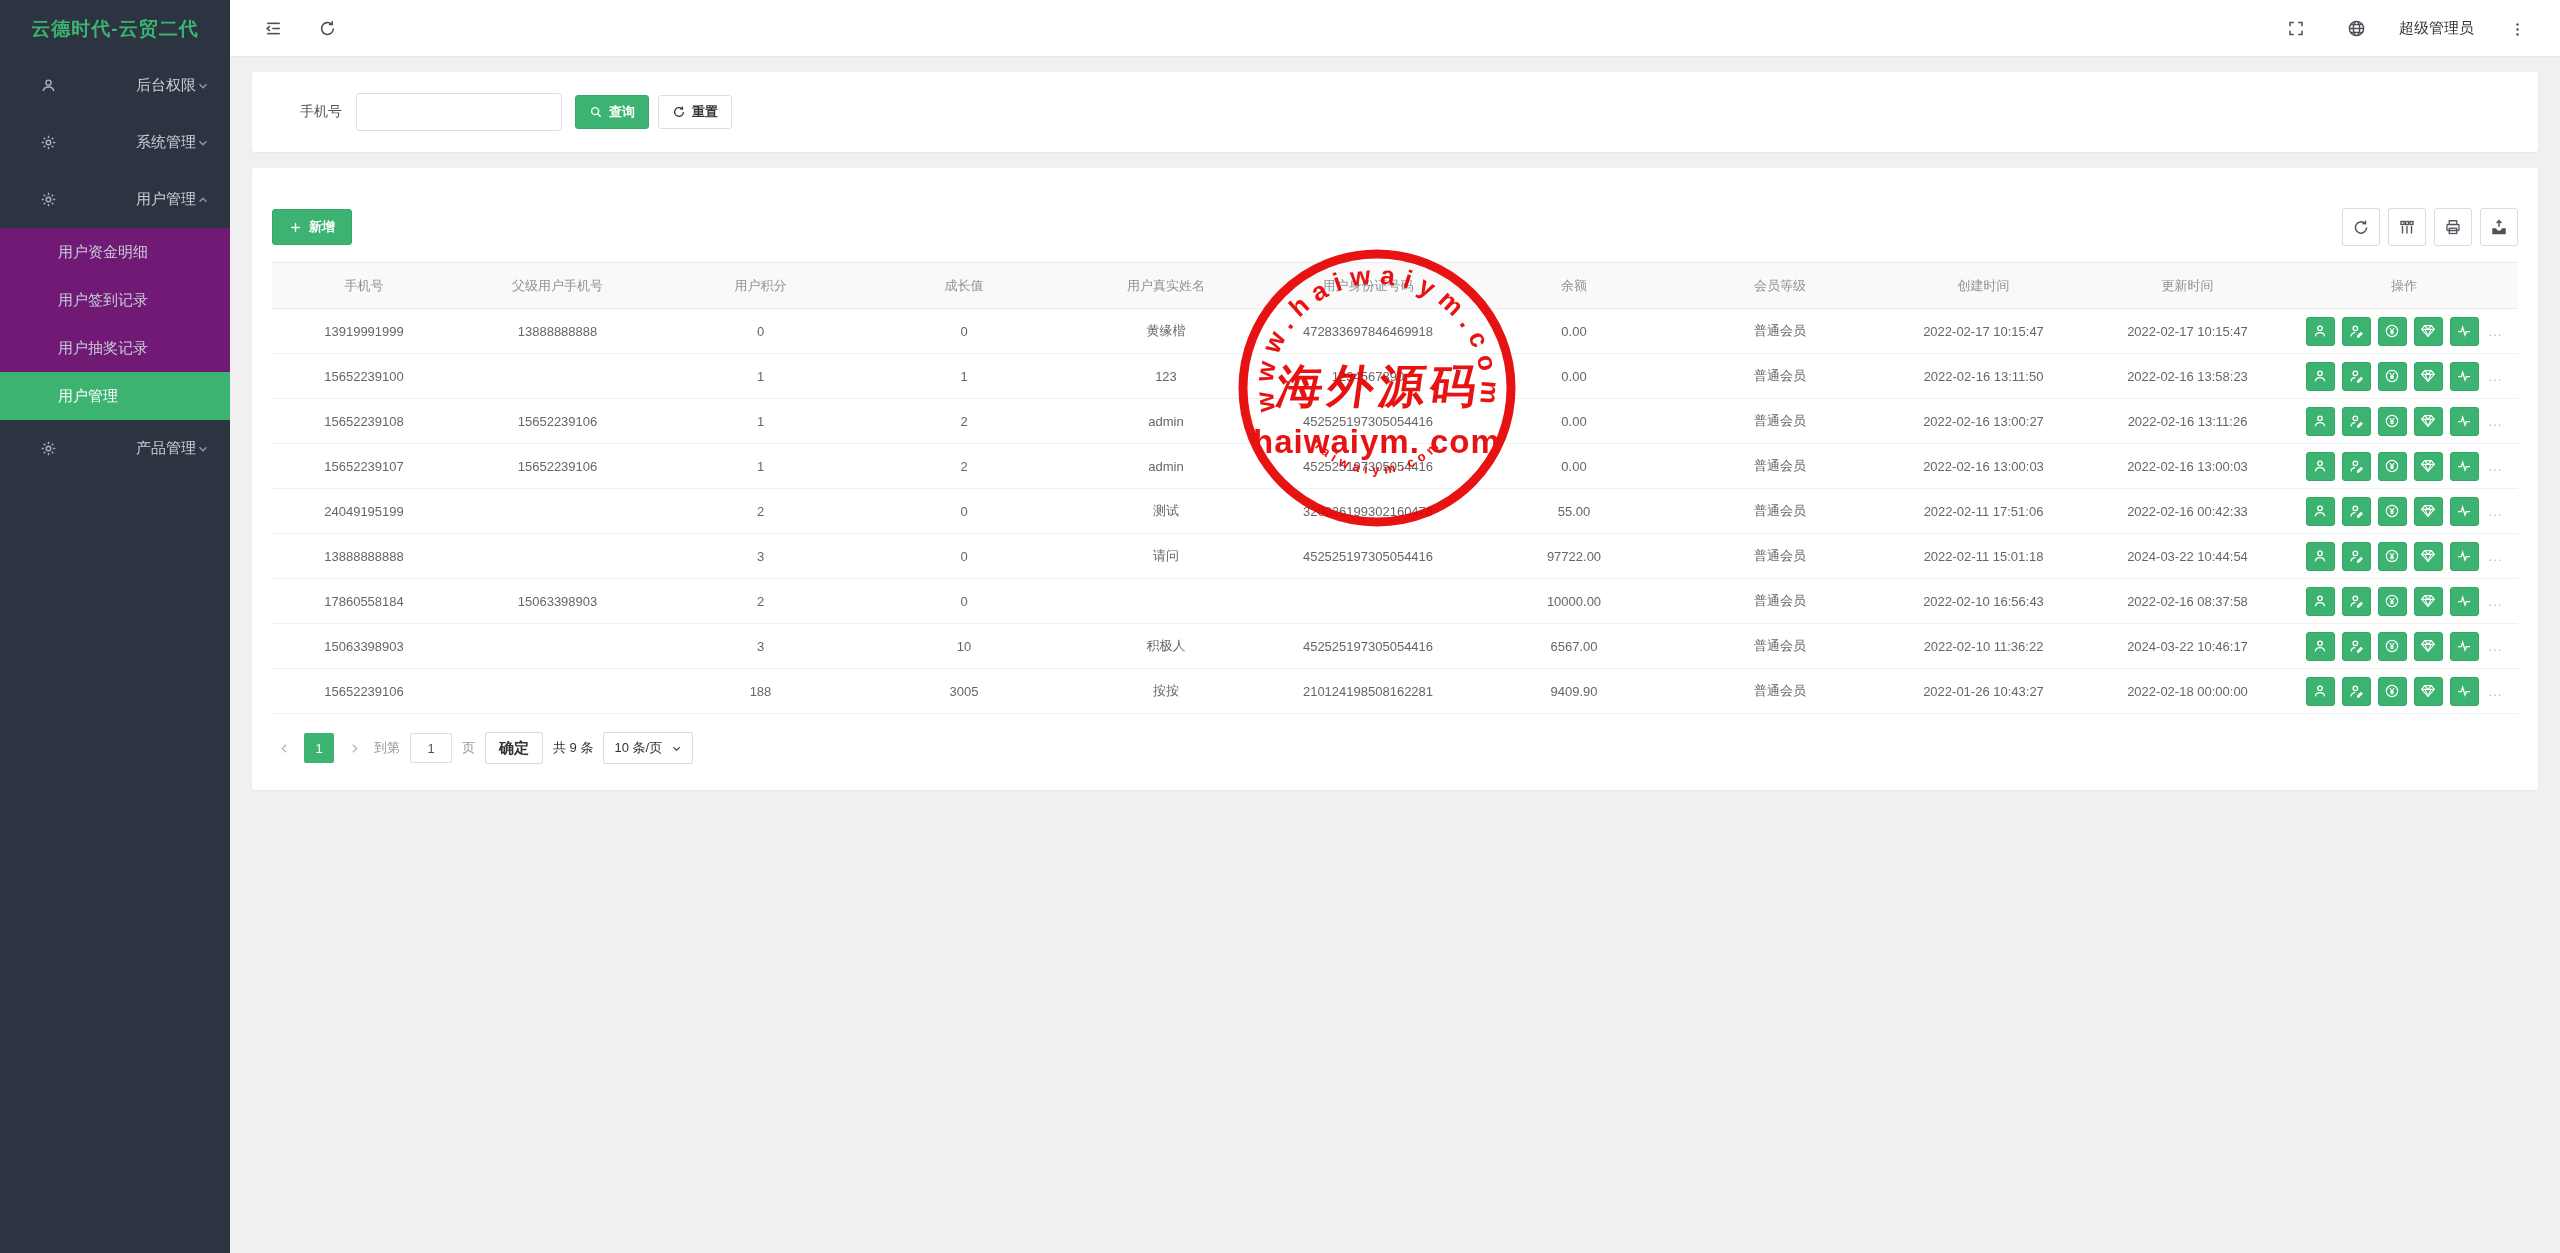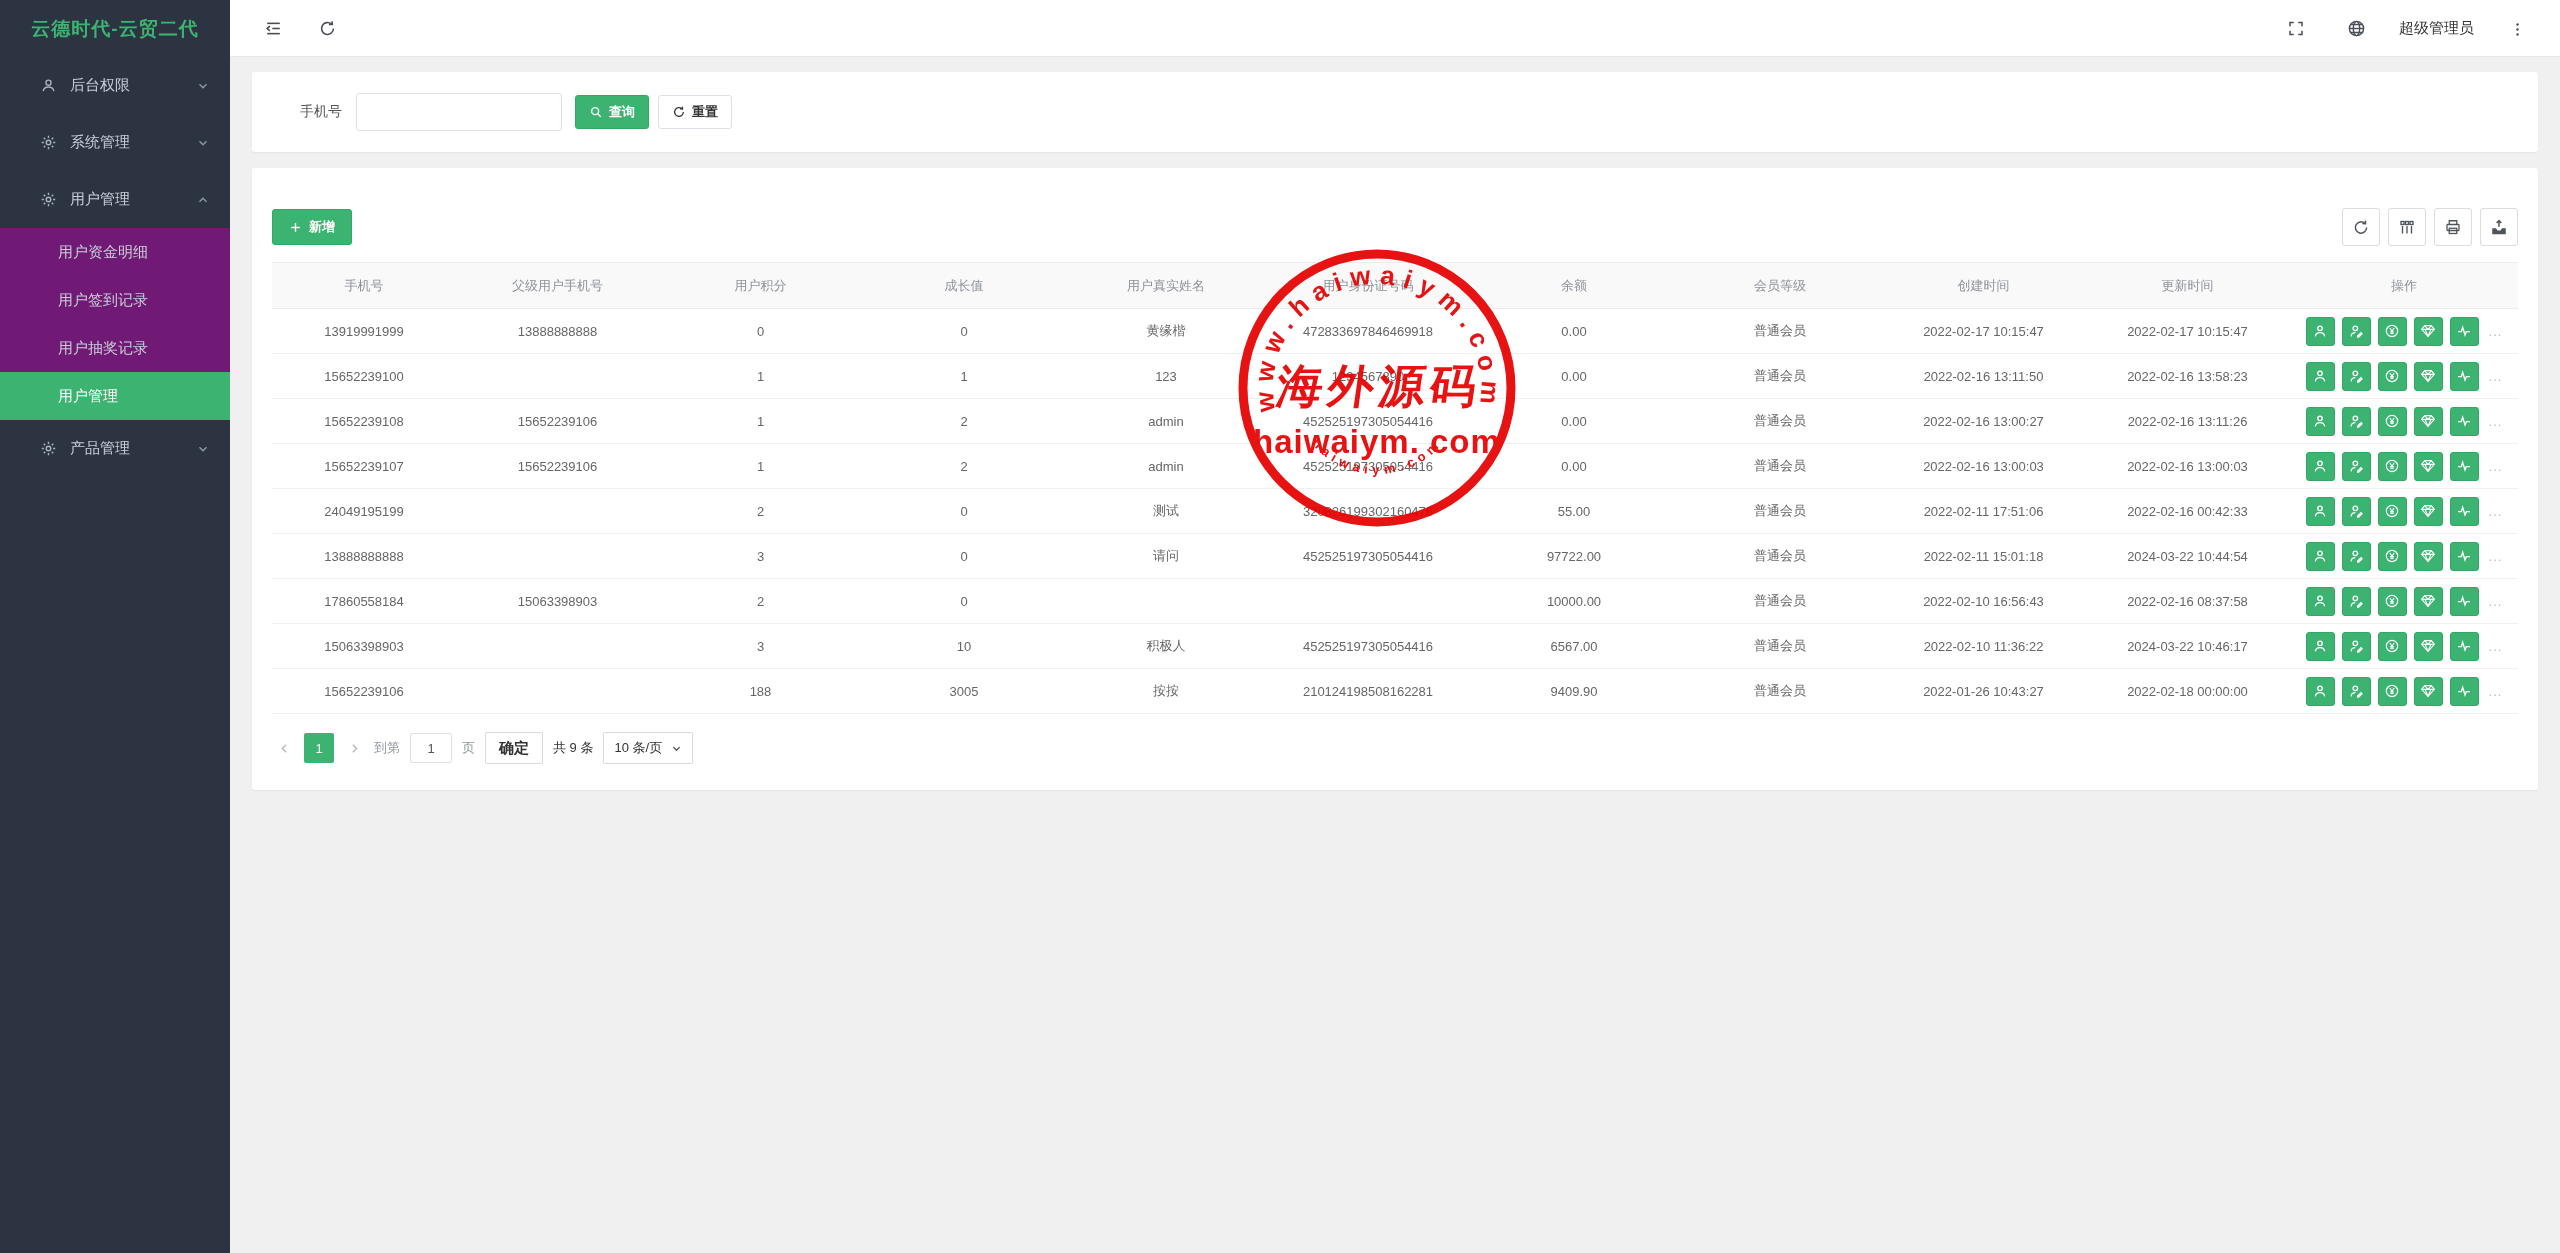--- a/index.html
+++ b/index.html
@@ -1,21 +1,21 @@
 <!DOCTYPE html>
 <html><head>
 <meta charset="utf-8">
 <style>
   * { box-sizing: border-box; margin: 0; padding: 0; }
   html,body { width:2560px; height:1253px; }
   body { font-family:"Liberation Sans","DejaVu Sans",sans-serif; background:#f0f0f0; color:#333; overflow:hidden; }
   .app { position:relative; display:flex; width:2560px; height:1253px; }
 
   
-  .sidebar { width:230px; flex-shrink:0; background:#2c3442; display:flex; flex-direction:column; }
+  .sidebar { width:230px; flex-shrink:0; background:#2c3442; display:flex; flex-direction:column;text-align:right; }
   .logo { height:57px; display:flex; align-items:center; justify-content:center; color:#3cb371; font-size:19px; font-weight:bold; letter-spacing:1px; }
   .menu-item { height:57px; display:flex; align-items:center; padding:0 20px 0 24px; color:#c9ced8; font-size:15px; cursor:pointer;margin-left:16px; }
   .mi-icon { width:17px; height:17px; margin-right:13px; color:#a9b1bf; flex-shrink:0; }
   .mi-icon svg, .chev svg { width:100%; height:100%; display:block; }
   .mi-label { flex:1; }
   .chev { width:14px; height:14px; color:#8f98a6; flex-shrink:0; }
   .submenu { background:#701a75; }
   .submenu-item { height:48px; display:flex; align-items:center; padding-left:58px; color:#c9ced8; font-size:15px; cursor:pointer; }
   .submenu-item.active { background:#3cb371; color:#fff; }
 

